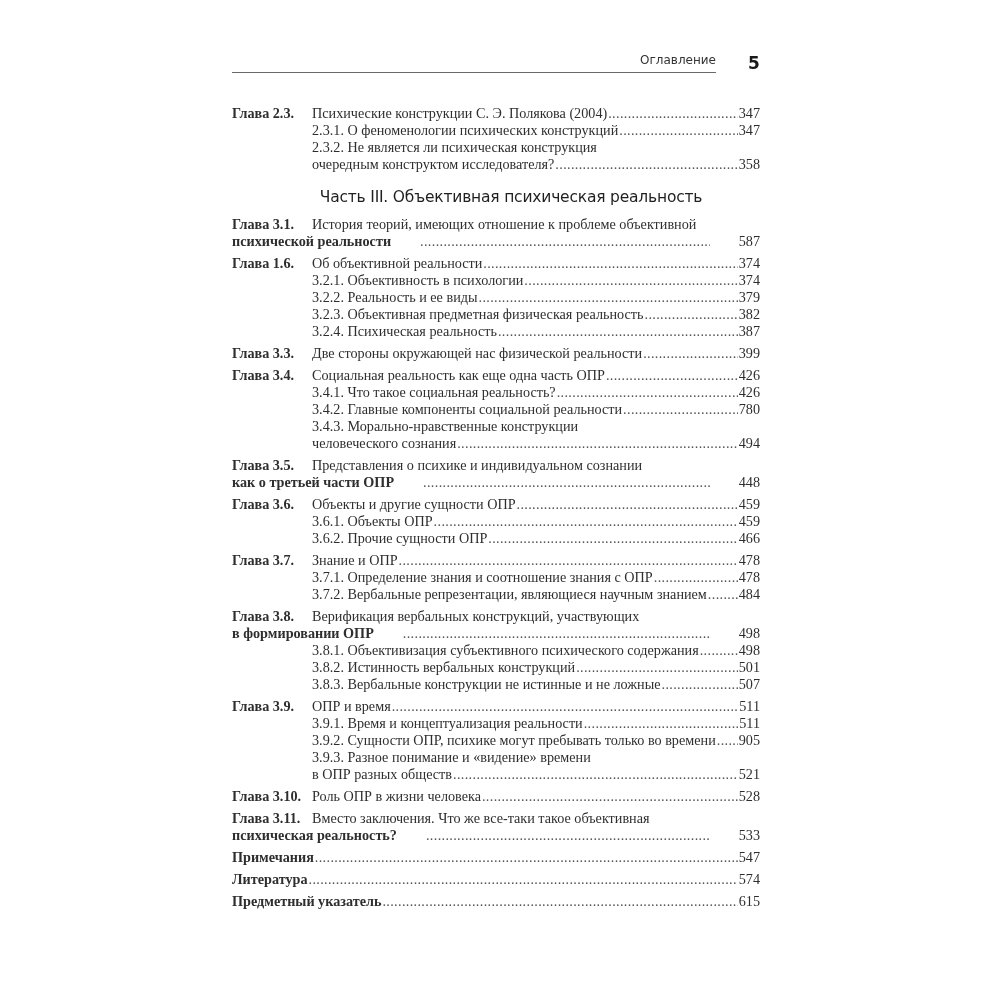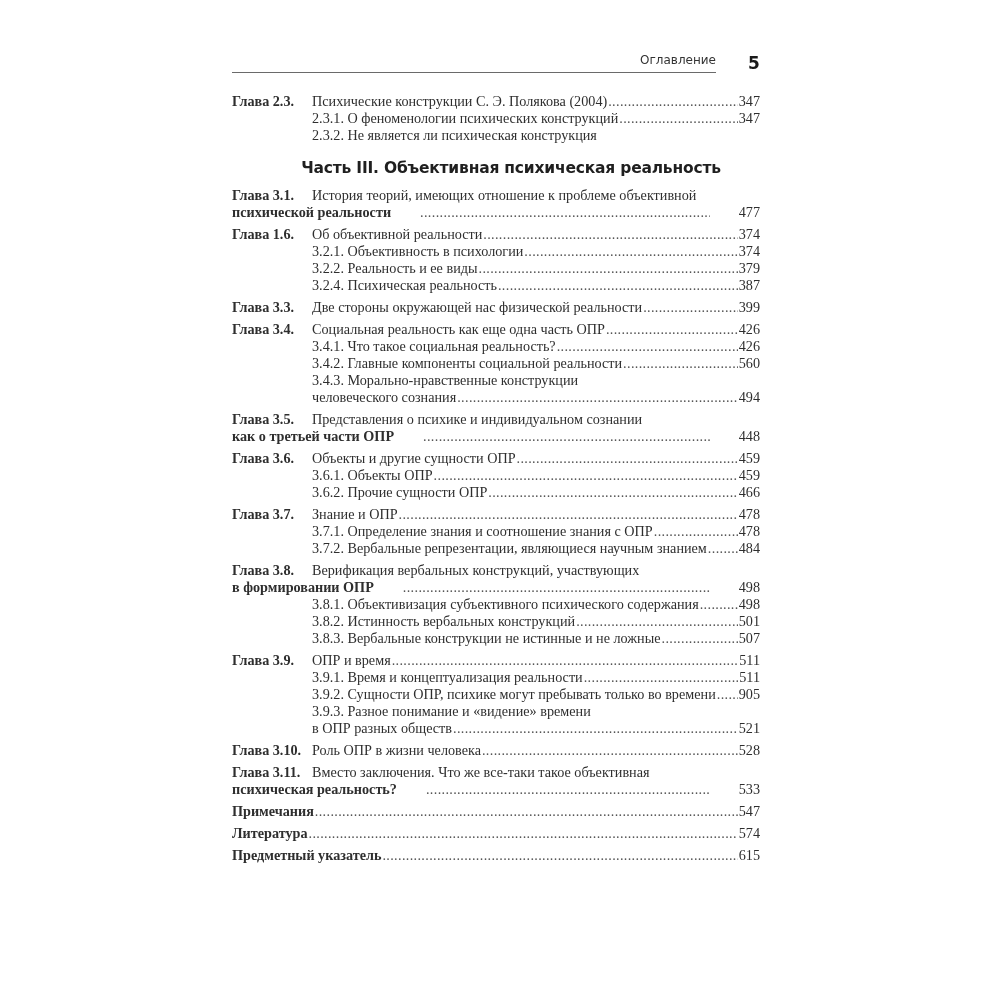--- a/index.html
+++ b/index.html
@@ -1,22 +1,22 @@
 <!DOCTYPE html>
 <html><head>
   <meta charset="utf-8">
   <style>
     html, body { margin: 0; padding: 0; background: #ffffff; }
     body { width: 1000px; height: 1000px; position: relative; overflow: hidden; color: #2a2a2a; }
     .page { position: absolute; left: 0; top: 0; width: 1000px; height: 1000px; padding-left: 9px; }
     .running-head { position: absolute; left: 232px; top: 52px; width: 484px; height: 20px; border-bottom: 1px solid #6a6a6a; }
     .running-title { position: absolute; right: 0; top: 1px; font-family: "DejaVu Sans", sans-serif; font-size: 12px; color: #333; }
     .page-num { position: absolute; left: 748px; top: 53px; font-family: "DejaVu Sans", sans-serif; font-weight: bold; font-size: 17px; color: #1a1a1a; }
-    .toc { position: absolute; left: 232px; top: 93px; width: 528px; font-family: "Liberation Serif", serif; font-size: 14.2px; line-height: 17px; color: #2e2e2e; }
-    .part-title { font-family: "DejaVu Sans", sans-serif; font-weight: bold; font-size: 15.5px; text-align: center; margin: 16px 0 10px 30px; color: #1f1f1f; letter-spacing: -0.2px; }
+    .toc { position: absolute; left: 232px; top: 105px; width: 528px; font-family: "Liberation Serif", serif; font-size: 14.2px; line-height: 17px; color: #2e2e2e; }
+    .part-title { font-family: "DejaVu Sans", sans-serif; font-weight: normal; font-size: 15.5px; text-align: center; margin: 16px 0 10px 30px; color: #1f1f1f; letter-spacing: -0.2px; }
     .group { margin-bottom: 5px; }
     .row { display: flex; align-items: baseline; white-space: nowrap; }
     .row .lbl { flex: 0 0 80px; font-weight: bold; }
     .row .ttl { font-weight: normal; }
     .row.chap .ttl { font-weight: normal; }
     .row .dots { flex: 1 1 auto; overflow: hidden; margin: 0 1px; }
     .row .dots::after { content: ". . . . . . . . . . . . . . . . . . . . . . . . . . . . . . . . . . . . . . . . . . . . . . . . . . . . . . . . . . . . . . . . . . . . . . . . . . . . . . . . . . . . . . . . . . . . . . . . . . . . . . . . . . . . . ."; letter-spacing: -1.6px; color: #555; }
     .row .pg { flex: 0 0 auto; }
     .row.sub { padding-left: 80px; }
     .row.cont { padding-left: 0; gap: 28px; }
@@ -41,51 +41,61 @@
           <span class="pg">347</span>
         </div>
         <div class="row sub">
           <span class="ttl">2.3.1. О феноменологии психических конструкций</span>
           <span class="dots"></span>
           <span class="pg">347</span>
         </div>
         <div class="row sub">
           <span class="ttl">2.3.2. Не является ли психическая конструкция</span>
         </div>
+        <div class="row sub">
+          <span class="ttl">очередным конструктом исследователя?</span>
+          <span class="dots"></span>
+          <span class="pg">358</span>
+        </div>
       </div>
       <div class="part-title">Часть III. Объективная психическая реальность</div>
       <div class="group">
         <div class="row chap">
           <span class="lbl">Глава 3.1.</span>
           <span class="ttl">История теорий, имеющих отношение к проблеме объективной</span>
         </div>
         <div class="row cont">
           <span class="ttl">психической реальности</span>
           <span class="dots"></span>
-          <span class="pg">477</span>
+          <span class="pg">587</span>
         </div>
       </div>
       <div class="group">
         <div class="row chap">
           <span class="lbl">Глава 1.6.</span>
           <span class="ttl">Об объективной реальности</span>
           <span class="dots"></span>
           <span class="pg">374</span>
         </div>
         <div class="row sub">
           <span class="ttl">3.2.1. Объективность в психологии</span>
           <span class="dots"></span>
           <span class="pg">374</span>
         </div>
         <div class="row sub">
           <span class="ttl">3.2.2. Реальность и ее виды</span>
           <span class="dots"></span>
           <span class="pg">379</span>
         </div>
         <div class="row sub">
+          <span class="ttl">3.2.3. Объективная предметная физическая реальность</span>
+          <span class="dots"></span>
+          <span class="pg">382</span>
+        </div>
+        <div class="row sub">
           <span class="ttl">3.2.4. Психическая реальность</span>
           <span class="dots"></span>
           <span class="pg">387</span>
         </div>
       </div>
       <div class="group">
         <div class="row chap">
           <span class="lbl">Глава 3.3.</span>
           <span class="ttl">Две стороны окружающей нас физической реальности</span>
           <span class="dots"></span>
@@ -100,21 +110,21 @@
           <span class="pg">426</span>
         </div>
         <div class="row sub">
           <span class="ttl">3.4.1. Что такое социальная реальность?</span>
           <span class="dots"></span>
           <span class="pg">426</span>
         </div>
         <div class="row sub">
           <span class="ttl">3.4.2. Главные компоненты социальной реальности</span>
           <span class="dots"></span>
-          <span class="pg">560</span>
+          <span class="pg">780</span>
         </div>
         <div class="row sub">
           <span class="ttl">3.4.3. Морально-нравственные конструкции</span>
         </div>
         <div class="row sub">
           <span class="ttl">человеческого сознания</span>
           <span class="dots"></span>
           <span class="pg">494</span>
         </div>
       </div>

